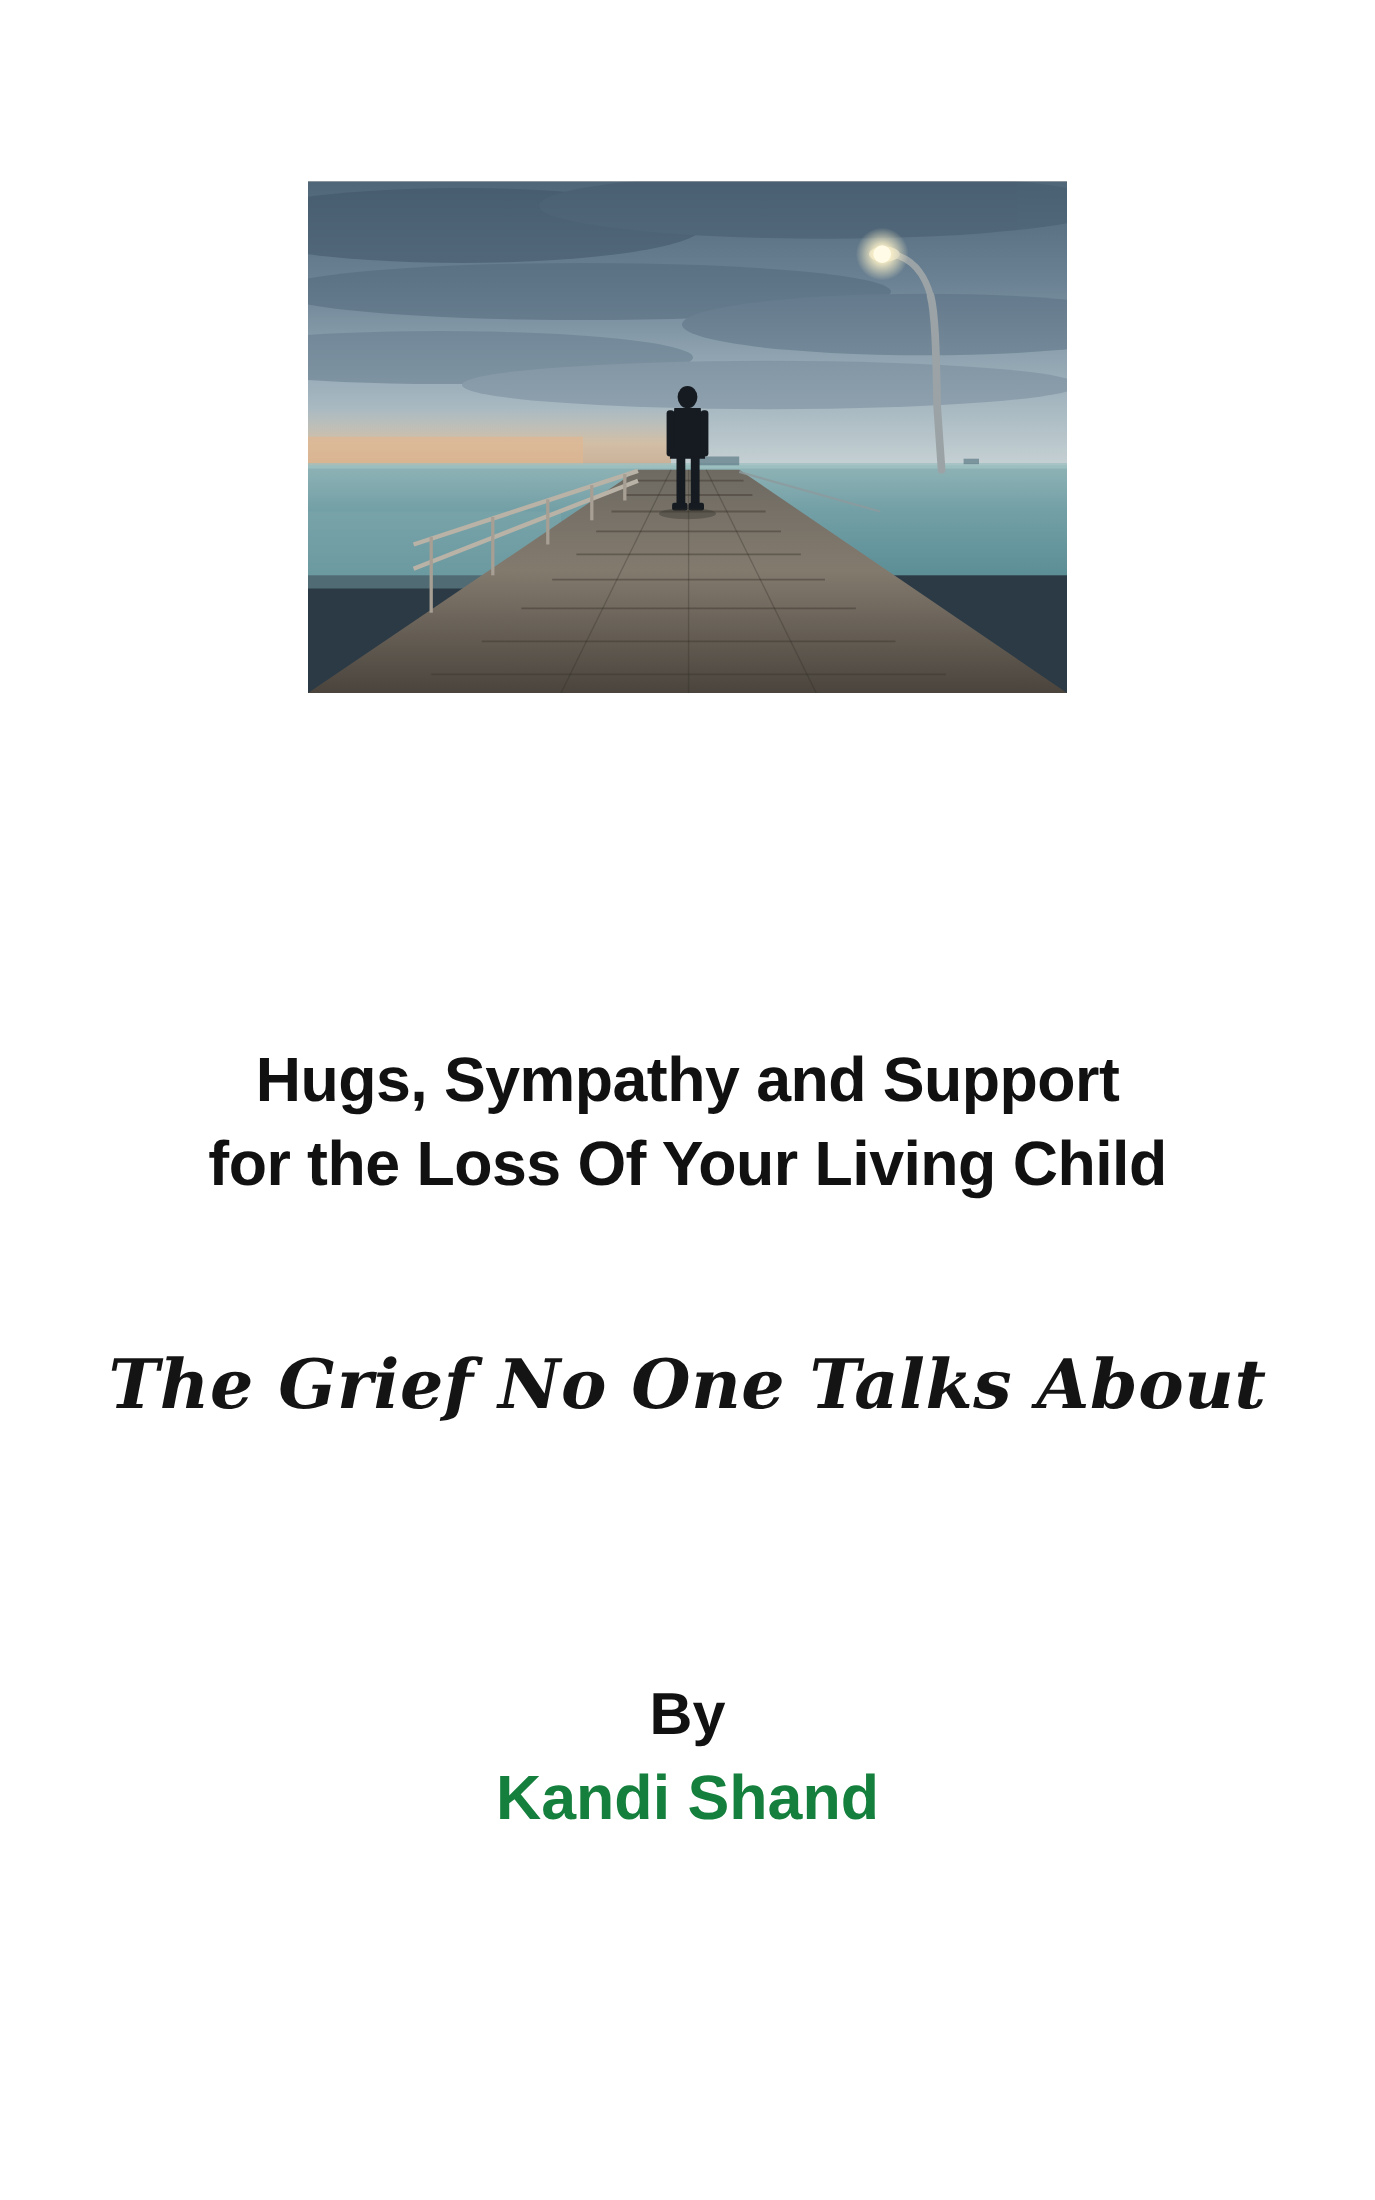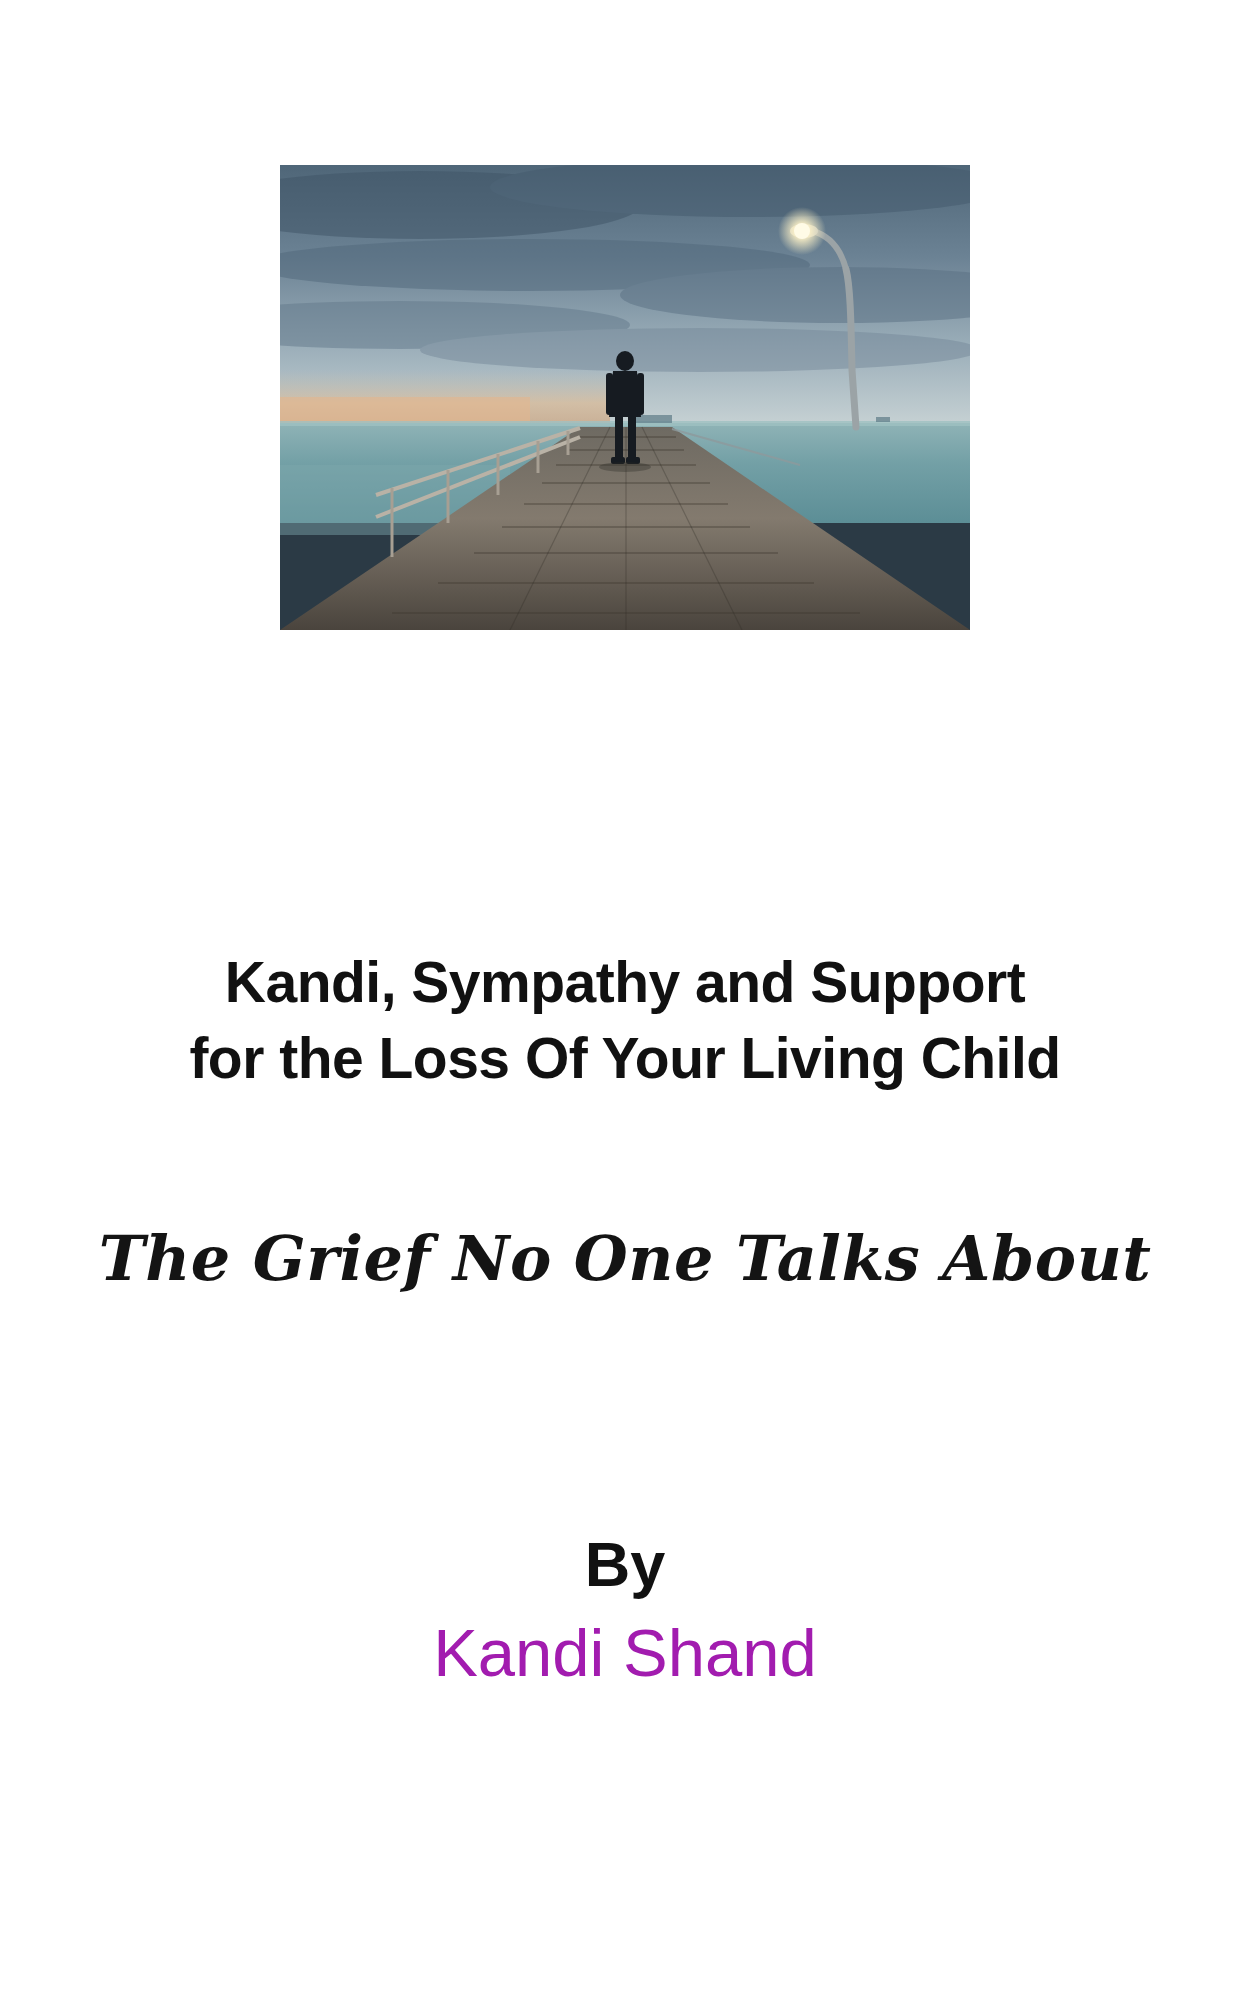--- a/index.html
+++ b/index.html
@@ -72,30 +72,30 @@
 
   .byline-block {
     margin-top: 230px;
     text-align: center;
     width: 1120px;
   }
 
   .by-word {
     font-family: "Liberation Sans", sans-serif;
     font-weight: bold;
-    font-size: 63px;
+    font-size: 54px;
     color: #111111;
     line-height: 1.25;
   }
 
   .author-name {
     font-family: "Liberation Sans", sans-serif;
-    font-weight: normal;
-    font-size: 67px;
-    color: #a21caf;
+    font-weight: bold;
+    font-size: 57px;
+    color: #15803d;
     line-height: 1.25;
     margin-top: 8px;
   }
 </style>
 </head>
 <body>
 
 <div class="page">
 
   <div class="cover-image-wrap">
@@ -212,21 +212,21 @@
         <rect x="331" y="292" width="14" height="7" rx="2"></rect>
         <rect x="346" y="292" width="14" height="7" rx="2"></rect>
       </g>
 
       <ellipse cx="345" cy="302" rx="26" ry="5" fill="#2c2a26" opacity="0.35"></ellipse>
     </svg>
   </div>
 
   <div class="title-block">
     <h1 class="book-title">
-      <span>Kandi, Sympathy and Support</span><br>
+      <span>Hugs, Sympathy and Support</span><br>
       <span>for the Loss Of Your Living Child</span>
     </h1>
     <div class="subtitle">The Grief No One Talks About</div>
   </div>
 
   <div class="byline-block">
     <div class="by-word">By</div>
     <div class="author-name">Kandi Shand</div>
   </div>
 

